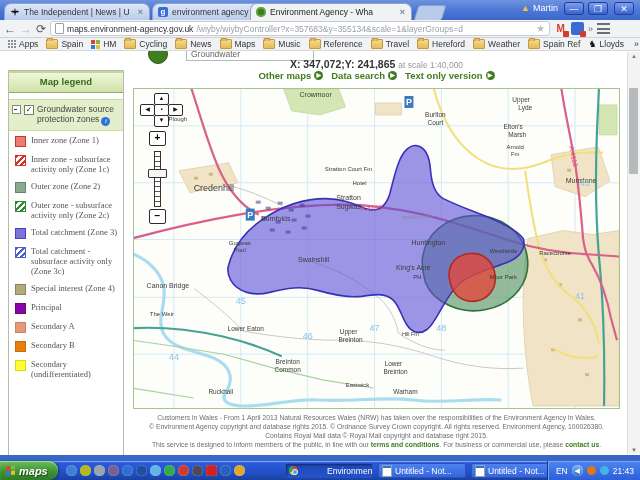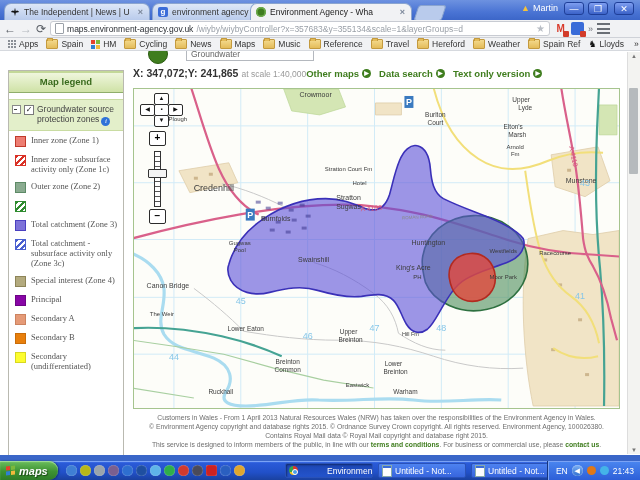--- a/index.html
+++ b/index.html
@@ -61,21 +61,21 @@
   .ms-logo i:nth-child(3){background:#2f7fd4}.ms-logo i:nth-child(4){background:#f0b93c}
   .horse{font-size:9px;color:#111;line-height:9px;}
   #bm-spacer{flex:1;}
   
   #content{position:absolute;left:0;top:51px;width:640px;height:404px;background:#fff;overflow:hidden;}
   #go-circle{position:absolute;left:148px;top:-7px;width:18px;height:18px;border-radius:50%;
     background:#3f7d1e;border:1px solid #2c5c12;}
   #layer-select{position:absolute;left:186px;top:-5px;width:128px;height:15px;background:#fff;
     border:1px solid #b4b8be;font-size:8.5px;color:#666;line-height:15px;padding:0 4px;box-sizing:border-box;}
   #map-header{position:absolute;left:133px;top:14px;width:487px;height:16px;display:flex;
-    justify-content:flex-start;align-items:center;}
+    justify-content:flex-end;align-items:center;flex-direction:column;}
   #coords{font-size:10.5px;font-weight:bold;color:#333;}
   #coords .scale{font-weight:normal;font-size:8.5px;color:#999;margin-left:3px;}
   #header-links{display:flex;gap:8px;align-items:center;}
   .hlink{display:flex;align-items:center;gap:3px;font-size:9.5px;font-weight:bold;color:#3f7d1e;}
   .go-arrow{width:9px;height:9px;border-radius:50%;background:#3f7d1e;color:#fff;font-size:6px;
     line-height:9px;text-align:center;}
   
   #legend{position:absolute;left:8px;top:19px;width:116px;height:400px;background:#fff;
     border:1px solid #b9b9b0;box-sizing:border-box;}
   #legend-title{height:19px;background:linear-gradient(#eff6dd,#cfe2a6);border-bottom:1px solid #8fae6b;
@@ -320,20 +320,21 @@
         <div class="lg-item">
           <span class="sw" style="background: repeating-linear-gradient(135deg, rgb(217, 48, 37) 0px, rgb(217, 48, 37) 2px, rgb(255, 255, 255) 2px, rgb(255, 255, 255) 4.5px); border: 1px solid rgb(217, 48, 37);"></span>
           <span class="lab">Inner zone - subsurface activity only (Zone 1c)</span>
         </div>
         <div class="lg-item">
           <span class="sw" style="background: rgb(138, 171, 144); border: 1px solid rgb(93, 138, 102);"></span>
           <span class="lab">Outer zone (Zone 2)</span>
         </div>
         <div class="lg-item">
           <span class="sw" style="background: repeating-linear-gradient(135deg, rgb(46, 139, 46) 0px, rgb(46, 139, 46) 2px, rgb(255, 255, 255) 2px, rgb(255, 255, 255) 4.5px); border: 1px solid rgb(46, 139, 46);"></span>
+          <span class="lab">Outer zone - subsurface activity only (Zone 2c)</span>
         </div>
         <div class="lg-item">
           <span class="sw" style="background: rgb(125, 114, 217); border: 1px solid rgb(74, 63, 192);"></span>
           <span class="lab">Total catchment (Zone 3)</span>
         </div>
         <div class="lg-item">
           <span class="sw" style="background: repeating-linear-gradient(135deg, rgb(74, 95, 208) 0px, rgb(74, 95, 208) 2px, rgb(255, 255, 255) 2px, rgb(255, 255, 255) 4.5px); border: 1px solid rgb(74, 95, 208);"></span>
           <span class="lab">Total catchment - subsurface activity only (Zone 3c)</span>
         </div>
         <div class="lg-item">

